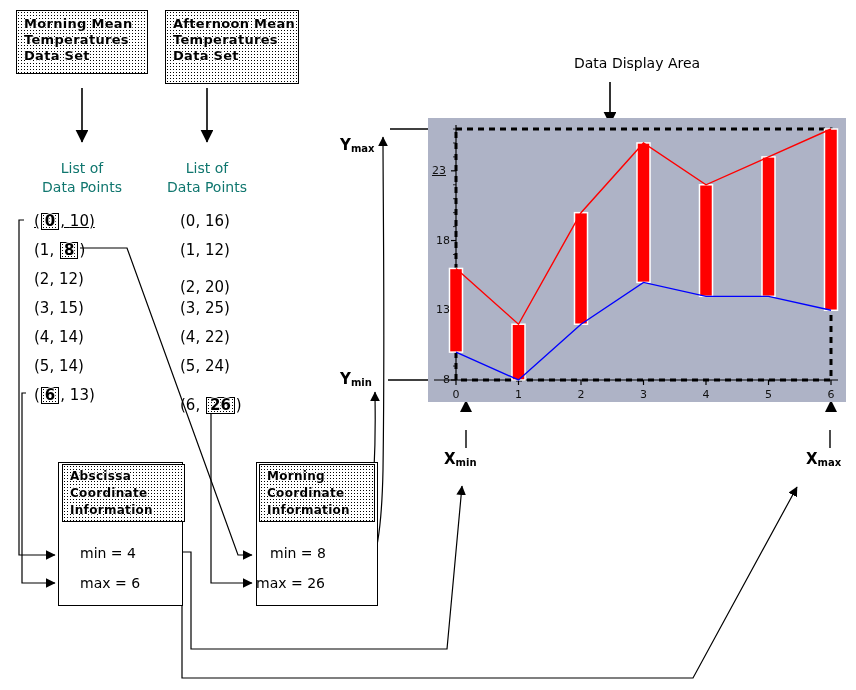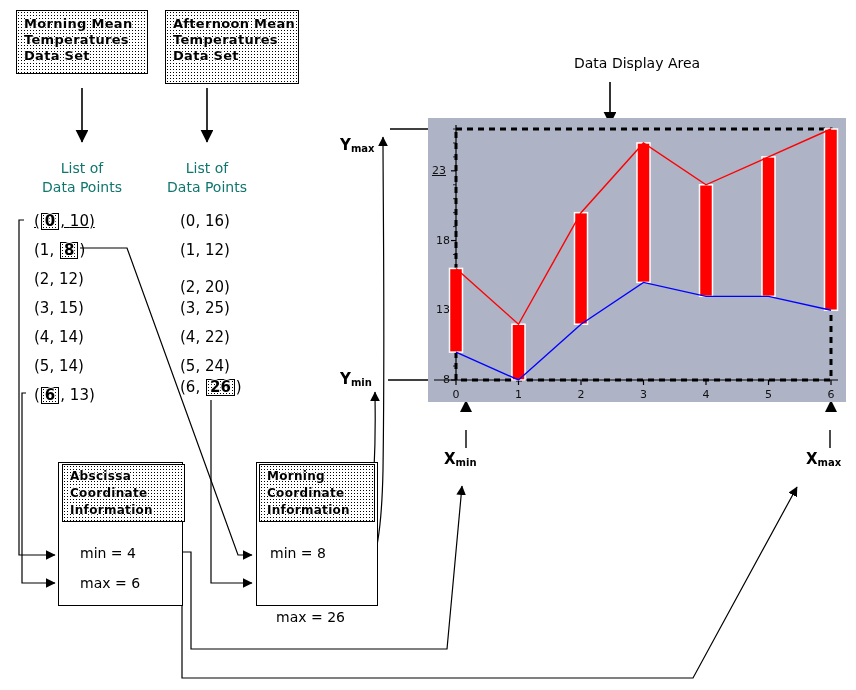--- a/index.html
+++ b/index.html
@@ -118,40 +118,40 @@
     <div class="dp" style="left: 34px; top: 357px;"><span>(</span><span>5</span><span>, </span><span>14</span><span>)</span></div>
     <div class="dp" style="left: 34px; top: 386px;"><span>(</span><span class="hl">6</span><span>, </span><span>13</span><span>)</span></div>
   </div>
 <div id="list-afternoon">
     <div class="dp" style="left: 180px; top: 212px;"><span>(</span><span>0</span><span>, </span><span>16</span><span>)</span></div>
     <div class="dp" style="left: 180px; top: 241px;"><span>(</span><span>1</span><span>, </span><span>12</span><span>)</span></div>
     <div class="dp" style="left: 180px; top: 270px; margin-top: 8px;"><span>(</span><span>2</span><span>, </span><span>20</span><span>)</span></div>
     <div class="dp" style="left: 180px; top: 299px;"><span>(</span><span>3</span><span>, </span><span>25</span><span>)</span></div>
     <div class="dp" style="left: 180px; top: 328px;"><span>(</span><span>4</span><span>, </span><span>22</span><span>)</span></div>
     <div class="dp" style="left: 180px; top: 357px;"><span>(</span><span>5</span><span>, </span><span>24</span><span>)</span></div>
-    <div class="dp" style="left: 180px; top: 378px;"><span>(</span><span>6</span><span>, </span><span class="hl">26</span><span>)</span></div>
+    <div class="dp" style="left: 180px; top: 396px;"><span>(</span><span>6</span><span>, </span><span class="hl">26</span><span>)</span></div>
   </div>
 
 <div class="plainbox" style="left:58px;top:462px;width:125px;height:144px;"></div>
 <div class="hbox" style="left:62px;top:464px;width:123px;height:58px;padding-top:3px;font-size:12px;line-height:17px;">
   <div>Abscissa</div>
   <div>Coordinate</div>
   <div>Information</div>
 </div>
 <div class="lbl" style="left:80px;top:545px;">min = 4</div>
 <div class="lbl" style="left:80px;top:575px;">max = 6</div>
 
 <div class="plainbox" style="left:256px;top:462px;width:122px;height:144px;"></div>
 <div class="hbox" style="left:259px;top:464px;width:116px;height:58px;padding-top:3px;font-size:12px;line-height:17px;">
   <div>Morning</div>
   <div>Coordinate</div>
   <div>Information</div>
 </div>
 <div class="lbl" style="left:270px;top:545px;">min = 8</div>
-<div class="lbl" style="left:276px;top:575px;margin-top:34px;">max = 26</div>
+<div class="lbl" style="left:256px;top:575px;">max = 26</div>
 
 <div class="lbl" style="left:574px;top:55px;font-size:14px;">Data Display Area</div>
 
 <div class="bigv" style="left:340px;top:119px;margin-top:17px;">
   <span>Y</span><span class="sub">max</span>
 </div>
 <div class="bigv" style="left:340px;top:370px;">
   <span>Y</span><span class="sub">min</span>
 </div>
 <div class="bigv" style="left:444px;top:450px;">

